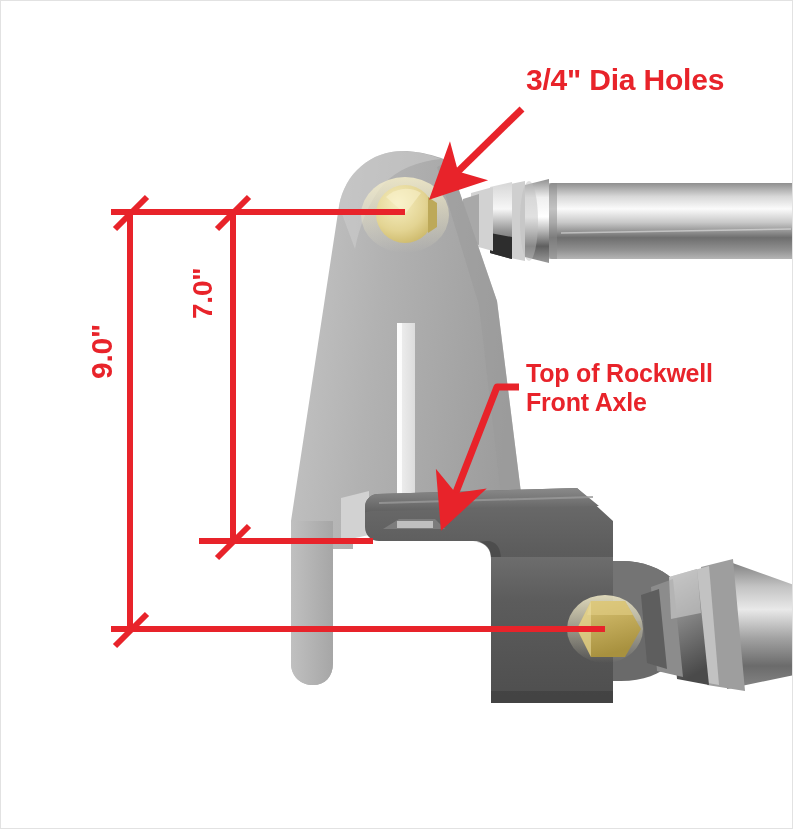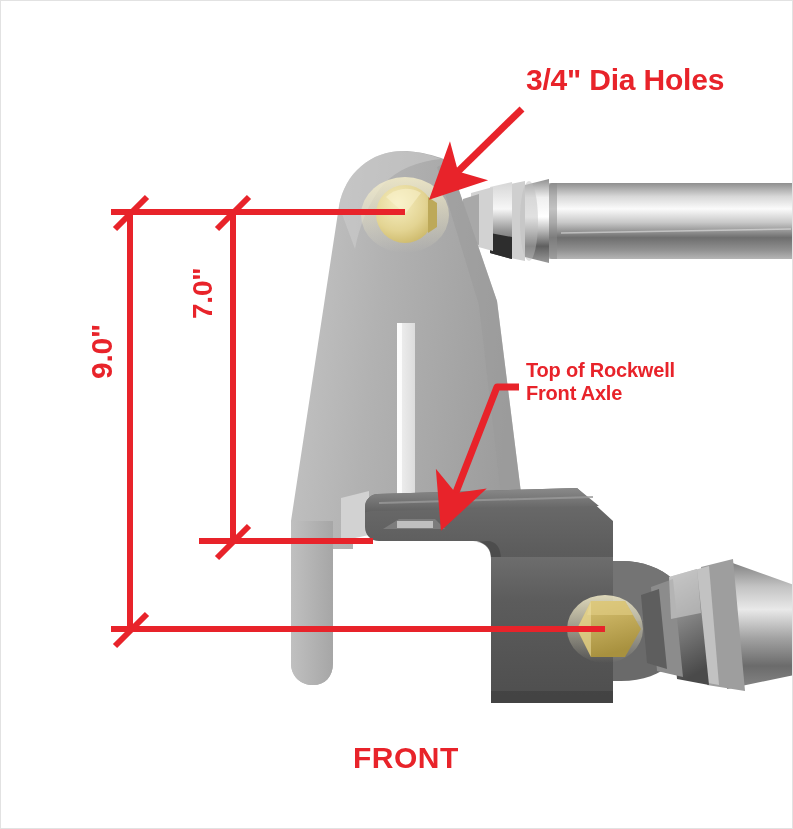--- a/index.html
+++ b/index.html
@@ -19,21 +19,21 @@
   #art{position:absolute;inset:0;}
   .lbl{
     position:absolute;
     font-weight:bold;
     color:#e8232a;
     letter-spacing:-0.2px;
     white-space:pre;
     line-height:1.16;
   }
   #lbl-holes{ left:525px; top:62px; font-size:30px; }
-  #lbl-axle { left:525px; top:358px; font-size:20px; }
+  #lbl-axle { left:525px; top:358px; font-size:25px; }
   #lbl-front{ left:352px; top:740px; font-size:30px; letter-spacing:0.5px;}
   #lbl-d9{
     left:84px; top:378px; font-size:30px;
     transform:rotate(-90deg);
     transform-origin:left top;
   }
   #lbl-d7{
     left:186px; top:318px; font-size:28px;
     transform:rotate(-90deg);
     transform-origin:left top;
@@ -248,15 +248,14 @@
 
   <div class="lbl" id="lbl-holes">3/4" Dia Holes</div>
 
   <div class="lbl" id="lbl-axle">Top of Rockwell
 Front Axle</div>
 
   <div class="lbl" id="lbl-d9">9.0"</div>
 
   <div class="lbl" id="lbl-d7">7.0"</div>
 
-  <div class="lbl" id="lbl-front">FRONT</div>
 
 </div>
 
 </body></html>

